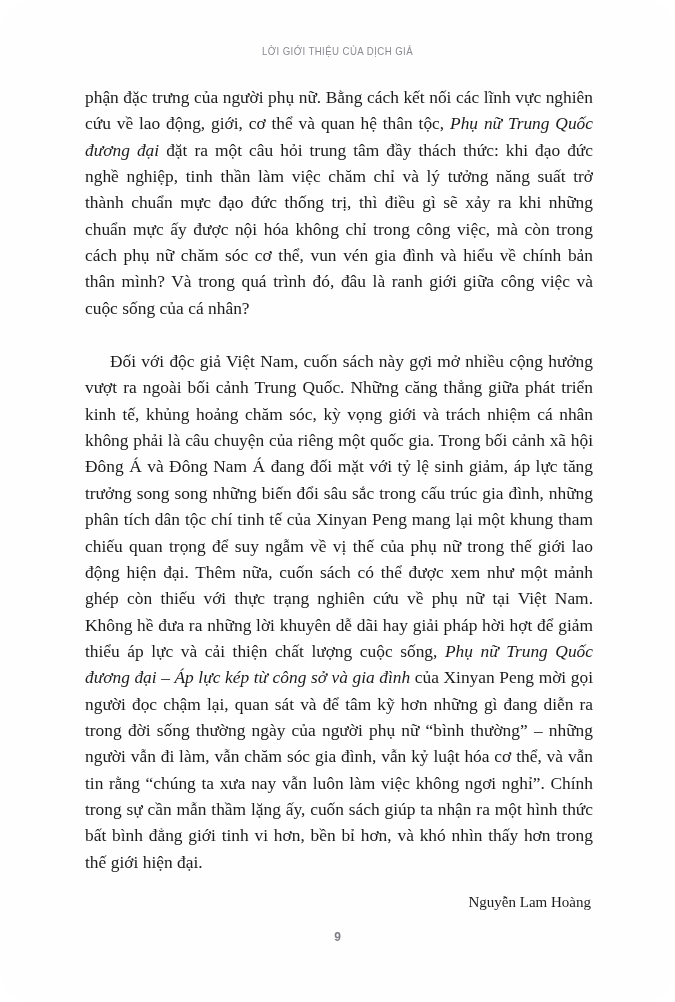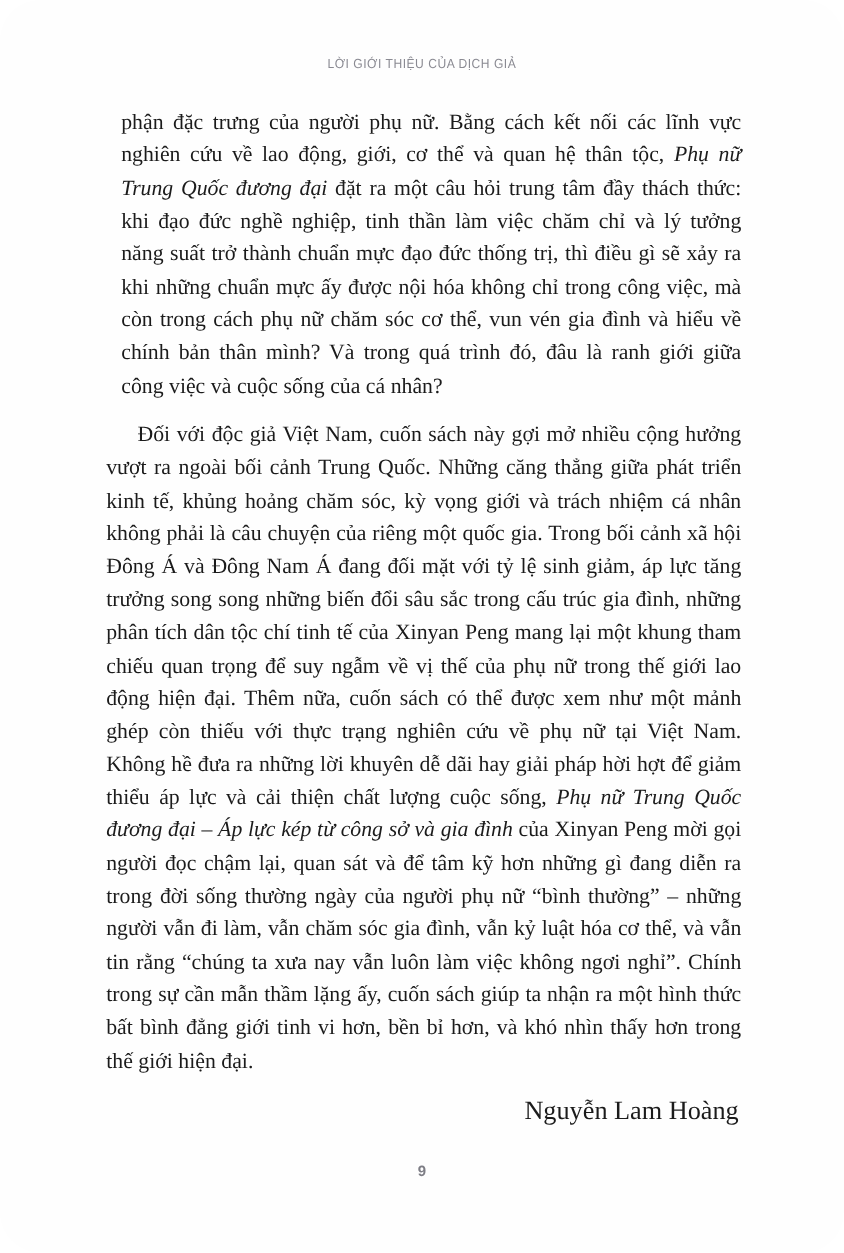--- a/index.html
+++ b/index.html
@@ -46,31 +46,31 @@
   p.para {
     margin: 0 0 0 0;
     font-size: 17.4px;
     line-height: 26.35px;
     text-align: justify;
     text-justify: inter-word;
     text-indent: 25px;
     hyphens: none;
     word-spacing: 0.1px;
   }
-  p.para.first { text-indent: 0; margin-left: 12px; }
-  p.para + p.para { margin-top: 13px; }
+  p.para.first { text-indent: 0; }
+  p.para + p.para { margin-top: 27px; }
 
   p.para i, p.para em {
     font-style: italic;
   }
 
   
   .signature {
     margin-top: 14px;
-    font-size: 21px;
+    font-size: 15px;
     line-height: 26.35px;
     text-align: right;
     padding-right: 2px;
   }
 
   
   .folio {
     position: absolute;
     left: 0;
     right: 0;

